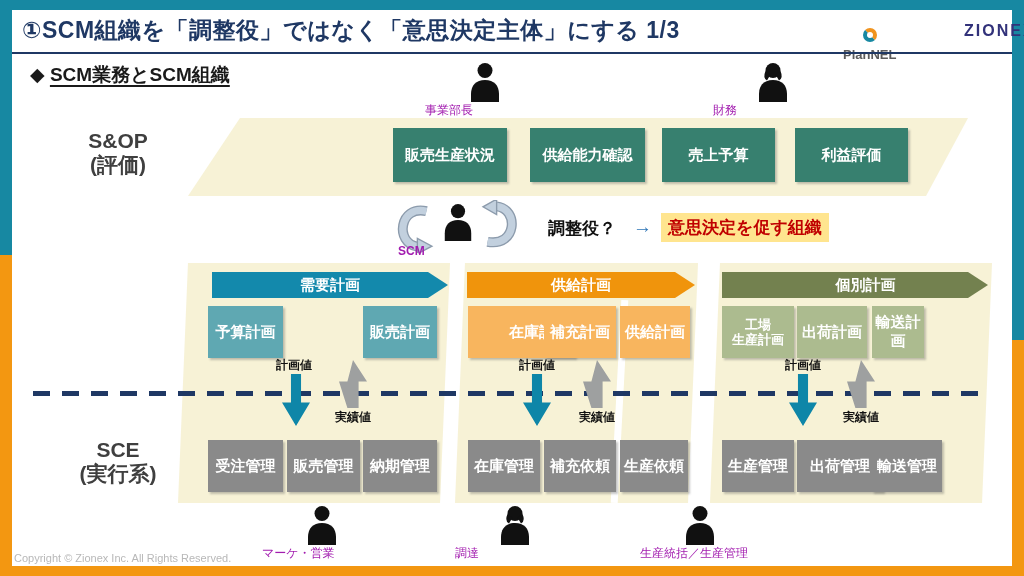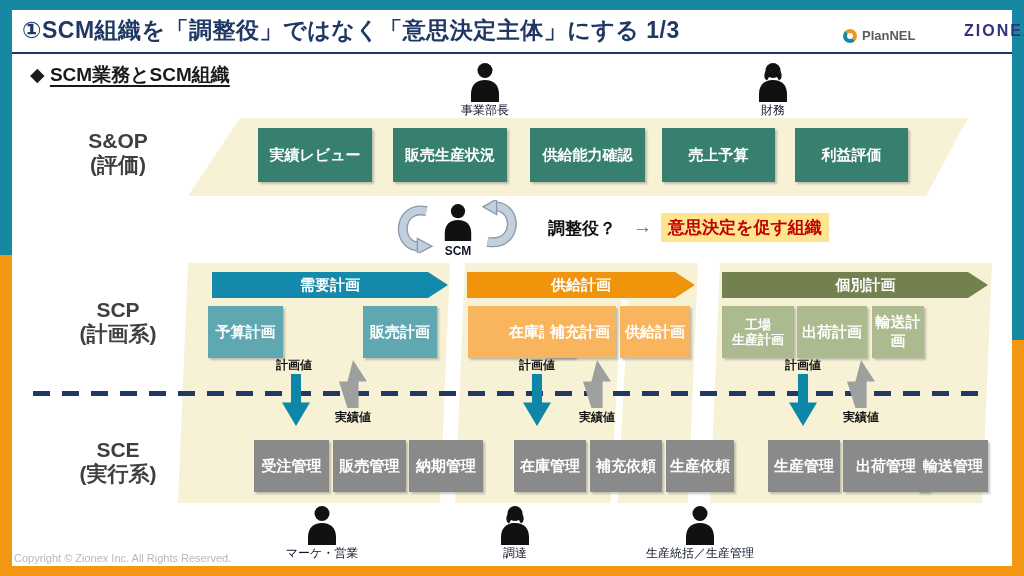--- a/index.html
+++ b/index.html
@@ -5,31 +5,31 @@
   html,body{margin:0;padding:0;background:#fff;}
   #slide{position:relative;width:1024px;height:576px;background:#fff;overflow:hidden;
          font-family:"Liberation Sans","DejaVu Sans",sans-serif;}
   
   .edge{position:absolute;}
   .teal{background:#1788A2;}
   .orange{background:#F39711;}
   
   .title{position:absolute;left:22px;top:15px;font-size:23px;font-weight:800;color:#1F3864;letter-spacing:0.5px;}
   .rule{position:absolute;left:12px;top:52px;width:1000px;height:2px;background:#1F3864;}
-  .logo-plannel{position:absolute;left:843px;top:28px;display:flex;align-items:center;gap:5px;}
+  .logo-plannel{position:absolute;left:843px;top:28px;display:flex;align-items:center;gap:5px;flex-direction:column;}
   .plannel-dot{width:14px;height:14px;border-radius:50%;border:4px solid #F0941F;border-left-color:#1788A2;border-bottom-color:#1788A2;box-sizing:border-box;}
   .plannel-txt{font-size:13px;font-weight:700;color:#5B5B5B;}
   .logo-zionex{position:absolute;left:964px;top:22px;font-size:16px;font-weight:800;color:#32327A;letter-spacing:2px;}
   
   .sec-head{position:absolute;left:30px;top:62px;font-size:19px;font-weight:800;color:#1a1a1a;}
   .sec-head .ul{text-decoration:underline;text-underline-offset:4px;text-decoration-thickness:2px;}
   
   .person{position:absolute;width:36px;height:40px;color:#111;}
   .person svg{width:100%;height:100%;fill:#111;}
-  .p-label{position:absolute;font-size:12px;color:#0f172a;text-align:center;width:120px;}
+  .p-label{position:absolute;font-size:12px;color:#a21caf;width:120px;}
   
   .sop-band{position:absolute;left:188px;top:118px;width:780px;height:78px;background:#F7F2D6;
             clip-path:polygon(52px 0,100% 0,calc(100% - 42px) 100%,0 100%);
             filter:drop-shadow(2px 2px 2px rgba(90,90,90,.35));}
   .rowlabel{position:absolute;left:48px;width:140px;text-align:center;font-weight:800;color:#3F3F3F;font-size:21px;line-height:24px;}
   .box{position:absolute;display:flex;align-items:center;justify-content:center;color:#fff;font-weight:700;font-size:15px;text-align:center;box-shadow:2px 2px 2px rgba(90,90,90,.35);}
   .sop-box{background:#37806F;top:128px;height:54px;}
   
   .hub-q{position:absolute;left:548px;top:217px;font-size:17px;font-weight:800;color:#111;}
   .hub-arrow{position:absolute;left:633px;top:216px;font-size:19px;font-weight:800;color:#2E75B6;}
@@ -43,21 +43,21 @@
   .banner{position:absolute;top:272px;height:26px;display:flex;align-items:center;justify-content:center;color:#fff;font-weight:800;font-size:15px;z-index:3;
           clip-path:polygon(0 0,calc(100% - 20px) 0,100% 50%,calc(100% - 20px) 100%,0 100%);}
   .b-teal{background:#1389AC;}
   .b-orange{background:#F0940C;}
   .b-olive{background:#73814F;}
   .scp-box{top:306px;height:52px;z-index:3;}
   .c-teal{background:#5FA8B2;}
   .c-orange{background:#F8B55E;}
   .c-sage{background:#ACBB8F;}
   .two-line{font-size:13px;line-height:15px;white-space:pre-line;}
-  .sce-box{top:440px;height:52px;background:#8A8A8A;z-index:3;margin-left:46px;}
+  .sce-box{top:440px;height:52px;background:#8A8A8A;z-index:3;}
   
   .dash{position:absolute;left:33px;top:391px;width:955px;height:5px;z-index:4;
         background:repeating-linear-gradient(90deg,#1F3864 0 17px,transparent 17px 29px);}
   
   .arr{position:absolute;z-index:5;}
   .arr-down{width:28px;height:52px;top:374px;background:#0E86A8;
             clip-path:polygon(32% 0,68% 0,68% 55%,100% 55%,50% 100%,0 55%,32% 55%);}
   .arr-up{width:28px;height:48px;top:360px;background:#9EA0A0;
           clip-path:polygon(50% 0,100% 45%,70% 45%,70% 100%,30% 100%,0 45%,30% 45%);}
   .f-label{position:absolute;font-size:12px;font-weight:700;color:#111;width:60px;text-align:center;z-index:5;}
@@ -110,21 +110,20 @@
   <div class="person" style="left:755px;top:62px;"><svg>
         <use href="#person-f"></use>
       </svg></div>
   <div class="p-label" style="left:713px;top:102px;">財務</div>
 
   <div class="sop-band"></div>
   <div class="rowlabel" style="top:129px;">
     <div>S&amp;OP</div>
     <div>(評価)</div>
   </div>
-  <div class="box sop-box" style="left:258px;width:114px;">実績レビュー</div>
   <div class="box sop-box" style="left:393px;width:114px;">販売生産状況</div>
   <div class="box sop-box" style="left:530px;width:115px;">供給能力確認</div>
   <div class="box sop-box" style="left:662px;width:113px;">売上予算</div>
   <div class="box sop-box" style="left:795px;width:113px;">利益評価</div>
 
   <svg class="curve" style="left:388px;top:203px;" viewBox="0 0 50 55">
     <path d="M42 9 C 12 2, 7 44, 32 48" fill="none" stroke="#8C9BAC" stroke-width="11"></path>
     <path d="M42 9 C 12 2, 7 44, 32 48" fill="none" stroke="#C2D0DE" stroke-width="8"></path>
     <polygon points="32,39 32,56 48,47.5" fill="#C2D0DE" stroke="#8C9BAC" stroke-width="1.5"></polygon>
   </svg>
@@ -139,24 +138,20 @@
   <div class="p-label" style="left:398px;top:244px;font-weight:700;">SCM</div>
   <div class="hub-q">調整役？</div>
   <div class="hub-arrow">→</div>
   <div class="hub-a">意思決定を促す組織</div>
 
   <div class="panel" style="left:178px;width:272px;"></div>
   <div class="panel" style="left:455px;width:243px;"></div>
   <div class="panel" style="left:710px;width:282px;"></div>
   <div class="notch"></div>
 
-  <div class="rowlabel" style="top:298px;">
-    <div>SCP</div>
-    <div>(計画系)</div>
-  </div>
   <div class="rowlabel" style="top:438px;">
     <div>SCE</div>
     <div>(実行系)</div>
   </div>
 
   <div class="banner b-teal" style="left:212px;width:236px;">需要計画</div>
   <div class="banner b-orange" style="left:467px;width:228px;">供給計画</div>
   <div class="banner b-olive" style="left:722px;width:245px;padding-left:21px;">個別計画</div>
 
   <div class="box scp-box c-teal" style="left:208px;width:75px;">予算計画</div>

